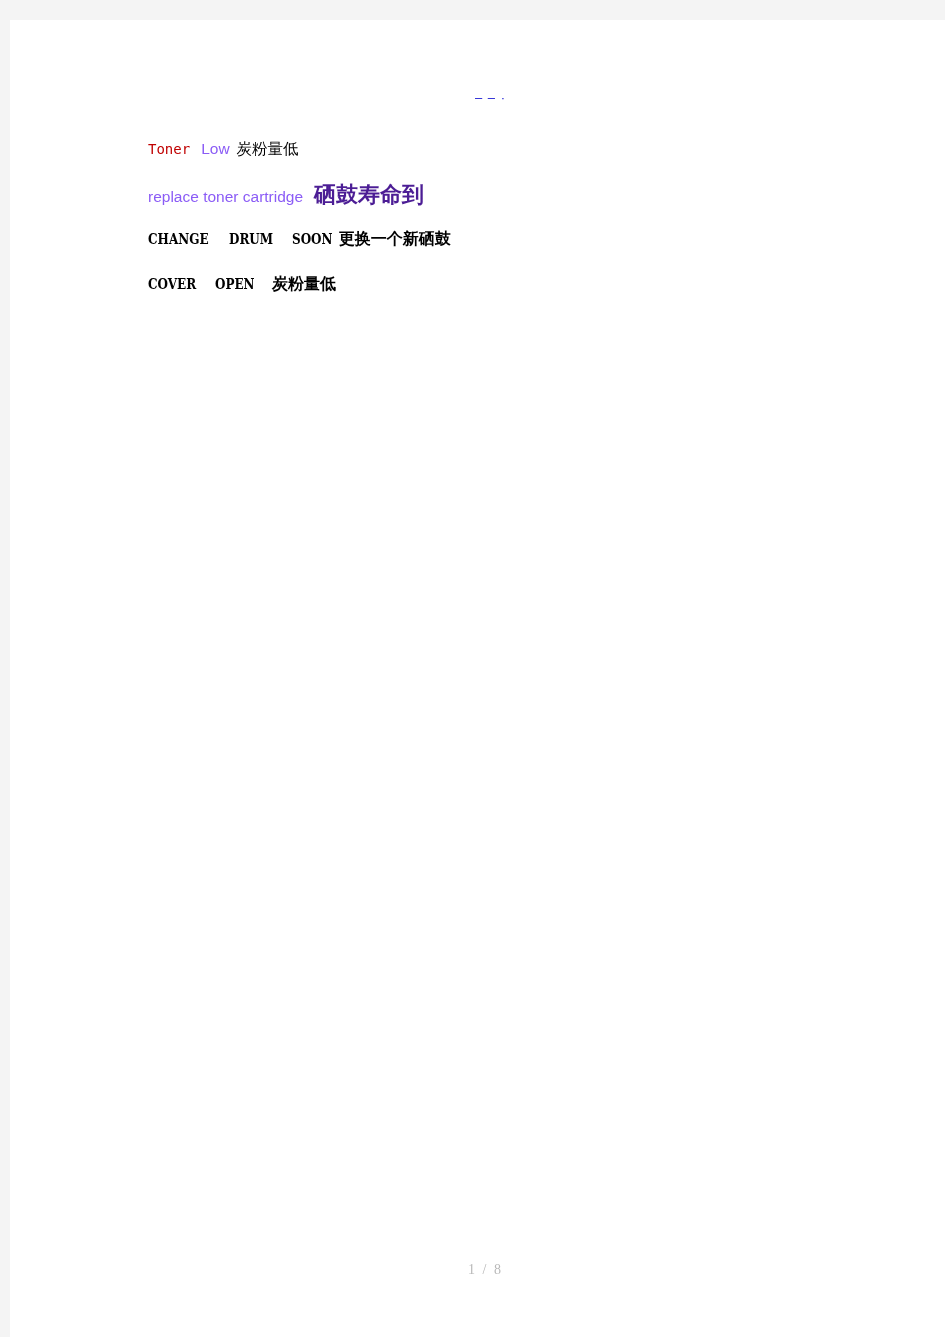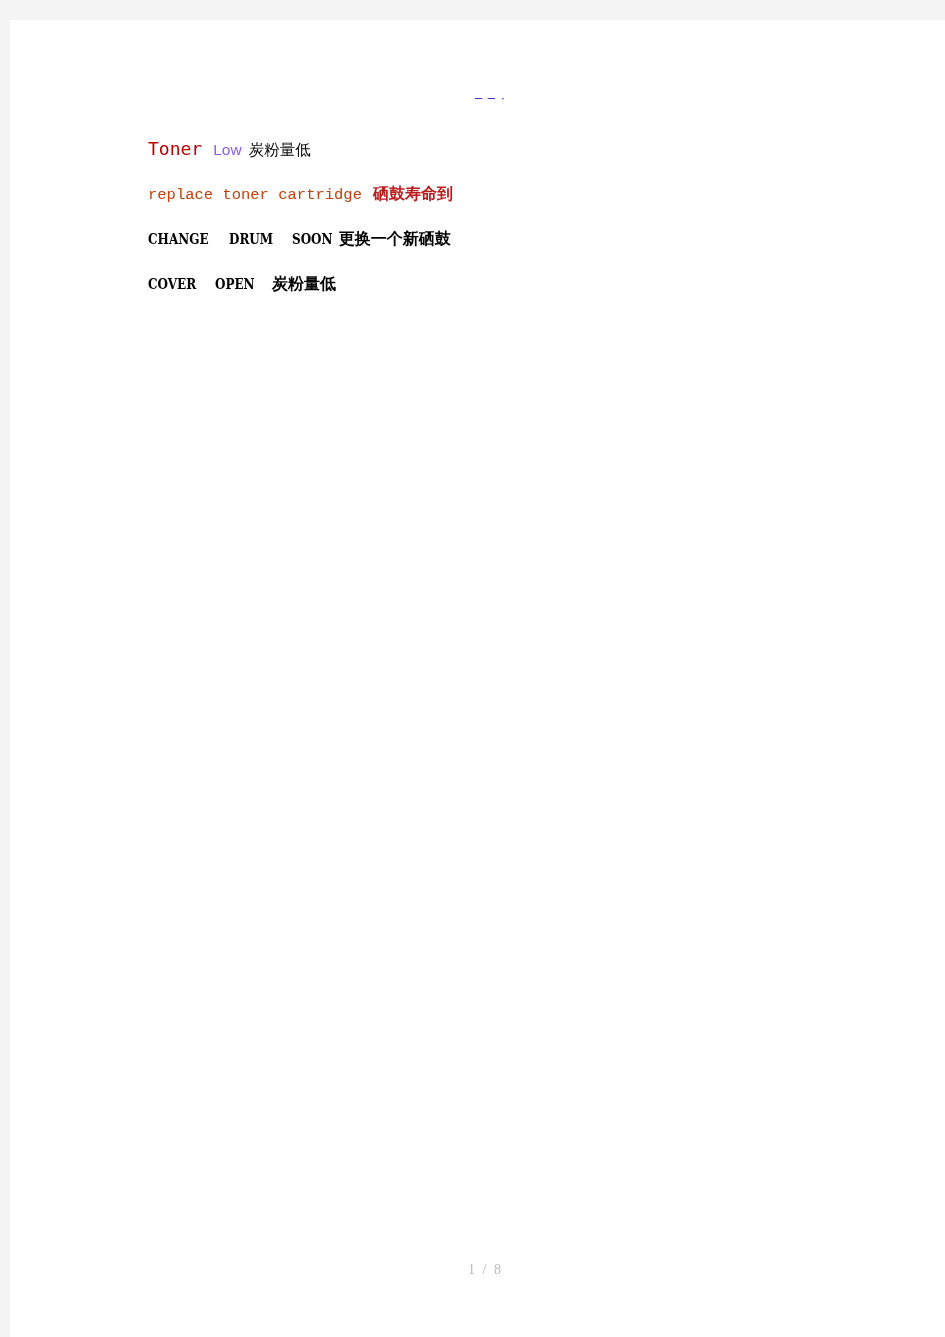--- a/index.html
+++ b/index.html
@@ -53,49 +53,49 @@
   .doc-line {
     white-space: nowrap;
     margin: 0 0 23px 0;
     height: 22px;
     line-height: 22px;
   }
 
   
   .run-toner {
     font-family: "DejaVu Sans Mono", "Liberation Mono", monospace;
-    font-size: 18px;
+    font-size: 14px;
     color: #c00000;
     letter-spacing: 0px;
   }
   .run-low-latin {
     font-family: Liberation Sans, sans-serif;
     font-size: 15.5px;
     color: #8b5cf6;
   }
   .run-cjk-reg {
     font-family: "DejaVu Sans", "Liberation Sans", sans-serif;
     font-size: 15.5px;
     color: #000000;
     margin-top: 12px;
   }
 
   
   .run-mono {
-    font-family: Liberation Mono, monospace;
+    font-family: Liberation Sans, sans-serif;
     font-size: 15.5px;
-    color: #c2410c;
+    color: #8b5cf6;
     letter-spacing: 0px;
     margin-top: 8px;
   }
   .run-cjk-bold {
     font-family: "DejaVu Serif", "Liberation Serif", serif;
-    font-size: 16px;
+    font-size: 22px;
     font-weight: bold;
-    color: #b91c1c;
+    color: #4c1d95;
     text-align: center;
   }
 
   
   .run-caps {
     font-family: "DejaVu Serif Condensed", "DejaVu Serif", "Liberation Serif", serif;
     font-size: 15.5px;
     font-weight: bold;
     font-stretch: condensed;
     color: #000000;

